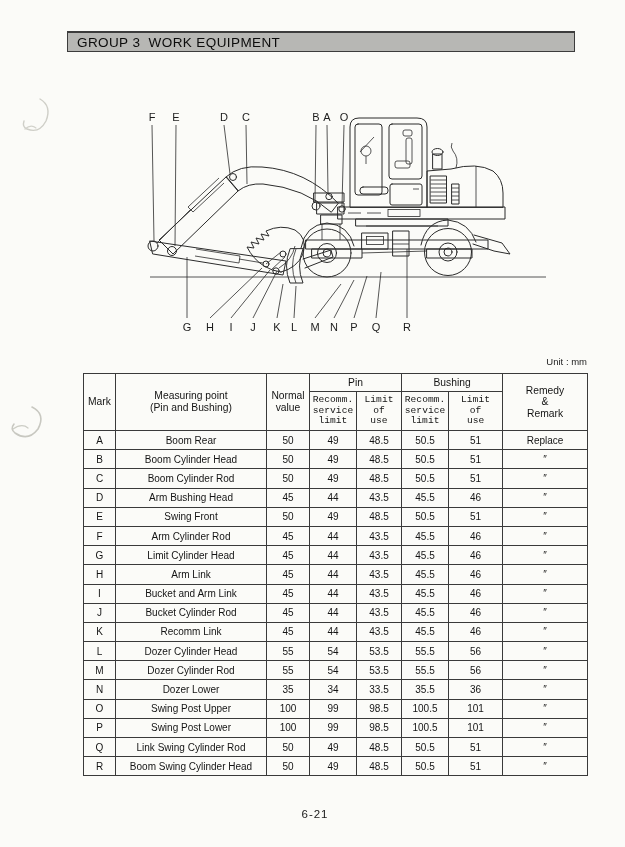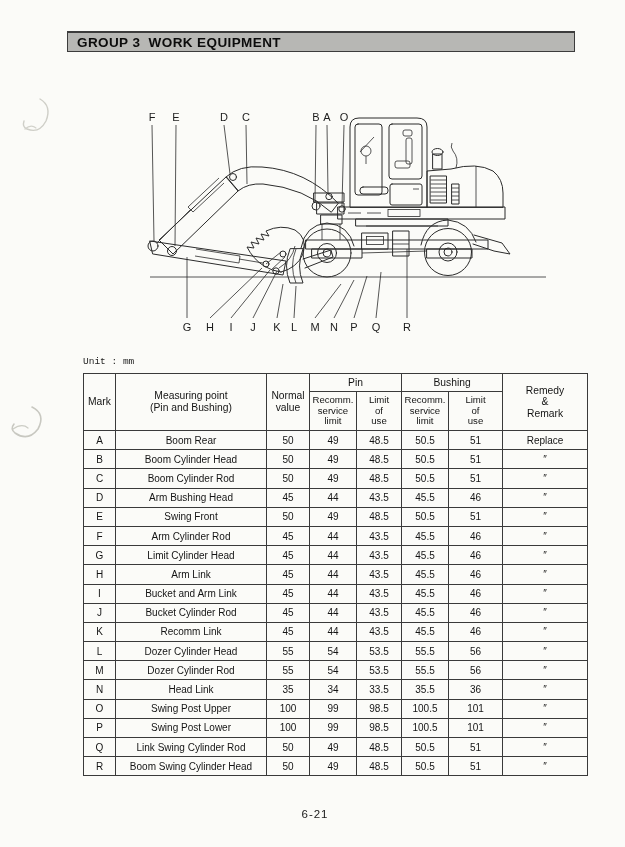--- a/index.html
+++ b/index.html
@@ -14,51 +14,51 @@
   .banner{
     position:absolute;left:67px;top:31px;width:508px;height:21px;
     background:#b7b7b4;
     border:1px solid #3c3c3c;
     border-top-width:2px;
     box-sizing:border-box;
     display:flex;align-items:center;
     z-index:2;
   }
   .banner span{
-    font-size:13.5px;font-weight:bold;color:#0c0c0c;
+    font-size:13.5px;font-weight:normal;color:#0c0c0c;
     padding-left:9px;letter-spacing:.4px;white-space:pre;
   }
   
   svg.page-art{position:absolute;left:0;top:0;z-index:1;}
   svg.page-art .ln{stroke:#2b2b2b;stroke-width:1;fill:none;stroke-linejoin:round;stroke-linecap:round;}
   svg.page-art .thin{stroke:#2b2b2b;stroke-width:.8;fill:none;}
   svg.page-art text{font-family:"Liberation Sans",sans-serif;font-size:11px;fill:#1c1c1c;}
   svg.page-art .faint{fill:none;stroke-linecap:round;}
   
   .unit-note{
     position:absolute;left:83px;top:356px;width:504px;
-    text-align:left;font-size:9.5px;color:#1d1d1d;z-index:2;font-family:Liberation Mono, monospace;
+    text-align:right;font-size:9.5px;color:#1d1d1d;z-index:2;
   }
   
   table.spec{
     position:absolute;left:83px;top:373px;width:504px;
     border-collapse:collapse;table-layout:fixed;z-index:2;
     background:transparent;
   }
   table.spec th, table.spec td{
     border:1px solid #3a3a3a;
     font-weight:normal;color:#141414;
     text-align:center;vertical-align:middle;
     padding:0;overflow:hidden;
   }
   table.spec thead th{white-space:pre-line;line-height:1.12;}
   .h-main{font-size:10.3px;}
   .h-sub{font-size:9.6px;}
   tr.h-row1 th{height:17px;}
-  tr.h-row2 th{height:38px;}
+  tr.h-row2 th{height:38px;font-family:Liberation Mono, monospace;}
   table.spec tbody td{height:18.2px;font-size:10px;}
   td.c-point{text-align:left;padding-left:7px;}
   td.c-ditto{font-size:9px;color:#222;}
   
   .page-number{
     position:absolute;left:0;top:808px;width:630px;
     text-align:center;font-size:11.5px;letter-spacing:1px;color:#1a1a1a;z-index:2;
   }
 </style>
 </head>
@@ -424,21 +424,21 @@
         <td class="c-point">Dozer Cylinder Rod</td>
         <td>55</td>
         <td>54</td>
         <td>53.5</td>
         <td>55.5</td>
         <td>56</td>
         <td class="c-ditto">″</td>
       </tr>
       <tr>
         <td>N</td>
-        <td class="c-point">Head Link</td>
+        <td class="c-point">Dozer Lower</td>
         <td>35</td>
         <td>34</td>
         <td>33.5</td>
         <td>35.5</td>
         <td>36</td>
         <td class="c-ditto">″</td>
       </tr>
       <tr>
         <td>O</td>
         <td class="c-point">Swing Post Upper</td>

